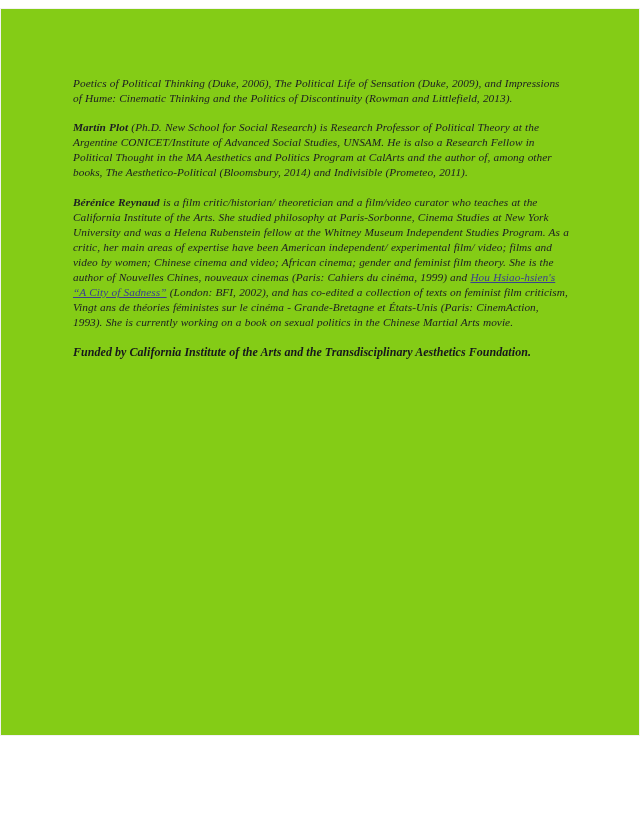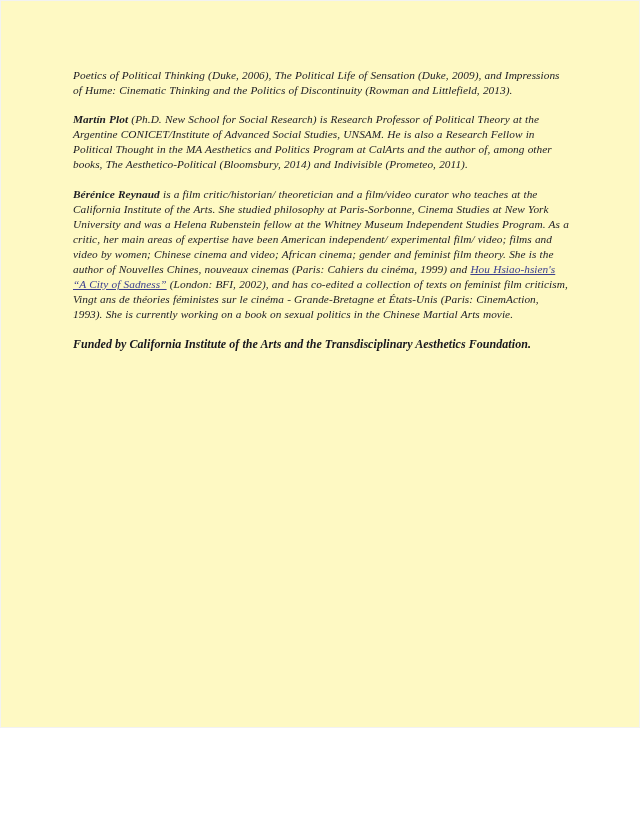--- a/index.html
+++ b/index.html
@@ -10,22 +10,23 @@
   body {
     width: 640px;
     height: 828px;
     font-family: "Liberation Serif", "DejaVu Serif", serif;
     overflow: hidden;
   }
   .page {
     position: relative;
     width: 640px;
     height: 728px;
-    background: #fef9c3;
+    background: #84cc16;
     box-sizing: border-box;
+    margin-top: 8px;
   }
   .page-border {
     position: absolute;
     inset: 0;
     border: 1px solid #f2f2f2;
     pointer-events: none;
   }
   .content {
     position: absolute;
     left: 73px;

